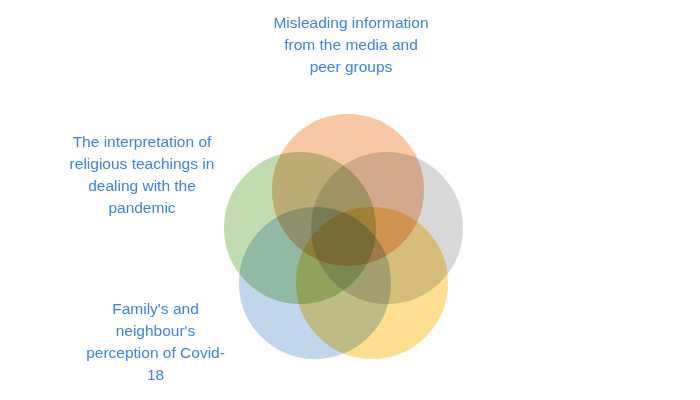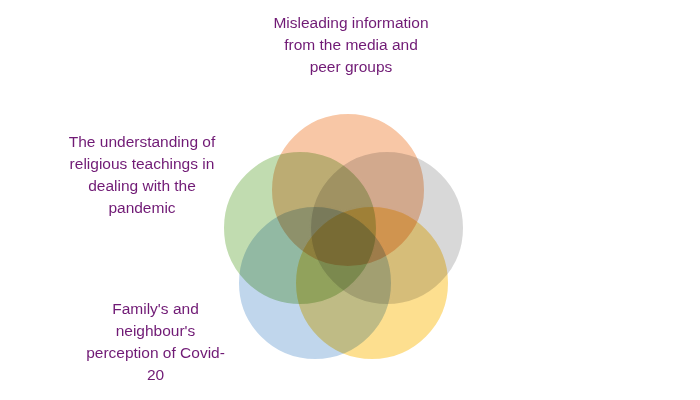--- a/index.html
+++ b/index.html
@@ -21,21 +21,21 @@
   }
   #venn-svg {
     position: absolute;
     left: 0;
     top: 0;
     width: 700px;
     height: 400px;
   }
   .venn-label {
     position: absolute;
-    color: #701a75;
+    color: #3b82f6;
     font-size: 15.5px;
     line-height: 22px;
     text-align: center;
     white-space: pre-line;
     font-family: "Liberation Sans", sans-serif;
   }
   #label-top {
     left: 240px;
     top: 12px;
     width: 222px;
@@ -78,20 +78,20 @@
 
   <div class="venn-label" id="label-top">Misleading information
 from the media and
 peer groups</div>
 
 
 
   <div class="venn-label" id="label-bottom-left">Family's and
 neighbour's
 perception of Covid-
-20</div>
+18</div>
 
-  <div class="venn-label" id="label-left">The understanding of
+  <div class="venn-label" id="label-left">The interpretation of
 religious teachings in
 dealing with the
 pandemic</div>
 
 </div>
 
 </body></html>

